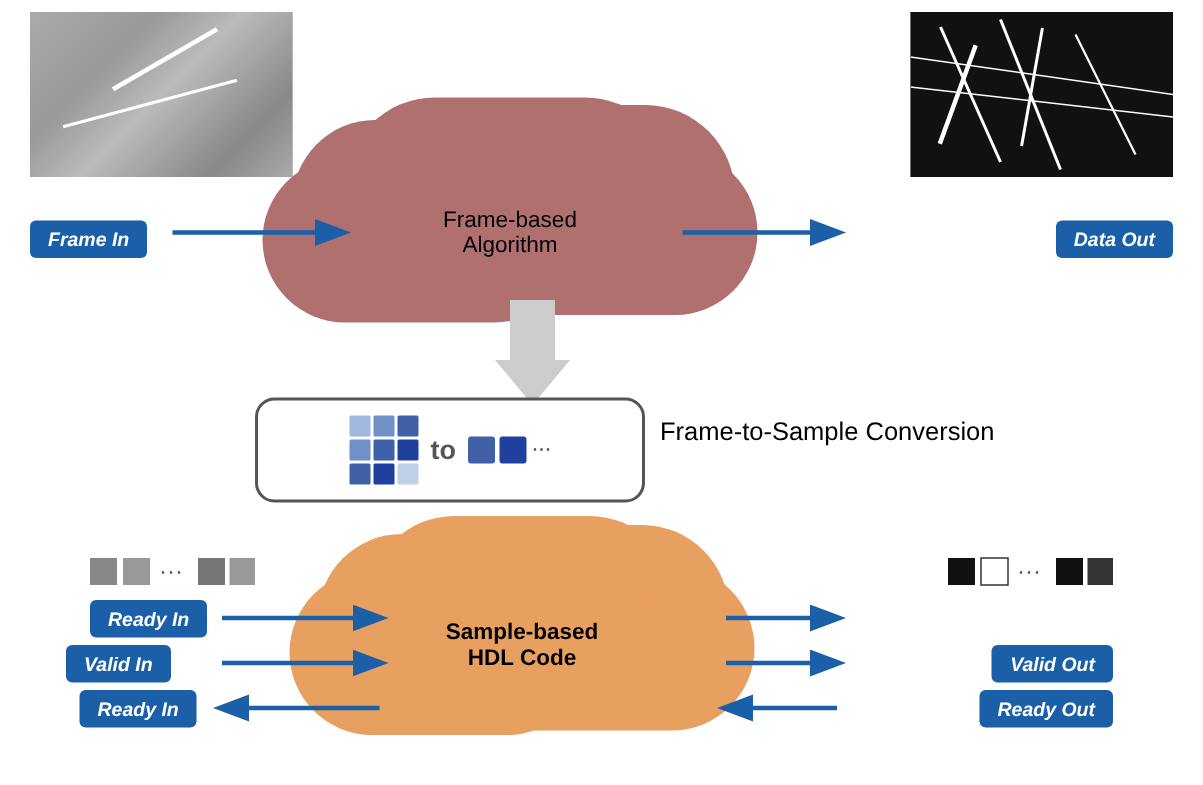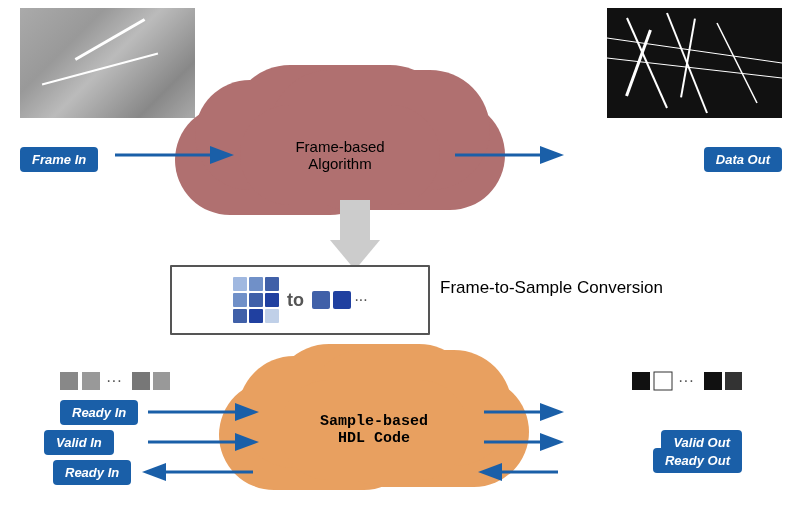--- a/index.html
+++ b/index.html
@@ -215,35 +215,35 @@
       top: 400px;
       right: 60px;
     }
 
     #btn-valid-out {
       top: 430px;
       right: 60px;
     }
 
     #btn-ready-out {
-      top: 448px;
+      top: 460px;
       right: 60px;
       margin-left: 11px;
     }
 
     
     .conversion-box {
       position: absolute;
       top: 265px;
       left: 170px;
       width: 260px;
       height: 70px;
       background: white;
       border: 2px solid #555;
-      border-radius: 1px;
+      border-radius: 13px;
       display: flex;
       align-items: center;
       justify-content: center;
       gap: 8px;
     }
 
     .conv-grid {
       display: grid;
       grid-template-columns: repeat(3, 14px);
       grid-template-rows: repeat(3, 14px);
@@ -394,21 +394,21 @@
     <span class="conv-arrow">to</span>
     <div class="conv-samples">
       <div class="conv-sample" style="background:#4060a8;"></div>
       <div class="conv-sample" style="background:#2040a0;"></div>
       <span class="conv-dots">···</span>
     </div>
   </div>
 
   <div class="conversion-label">Frame-to-Sample Conversion</div>
 
-  <div class="cloud cloud-bottom" style="top:365px; left:264px;font-family:Liberation Mono, monospace;">
+  <div class="cloud cloud-bottom" style="top:365px; left:238px;">
     <div class="cloud-inner" style="background:#e8a060; box-shadow: 35px -22px 0 8px #e8a060, -35px -18px 0 6px #e8a060, 55px 2px 0 5px #e8a060, -55px 5px 0 5px #e8a060, 0 -28px 0 8px #e8a060;"></div>
     <div class="cloud-text">
       Sample-based<br>HDL Code
     </div>
   </div>
 
   <div class="pixel-strip-left">
     <svg width="110" height="22">
       <rect x="0" y="2" width="18" height="18" fill="#888"></rect>
       <rect x="22" y="2" width="18" height="18" fill="#999"></rect>

